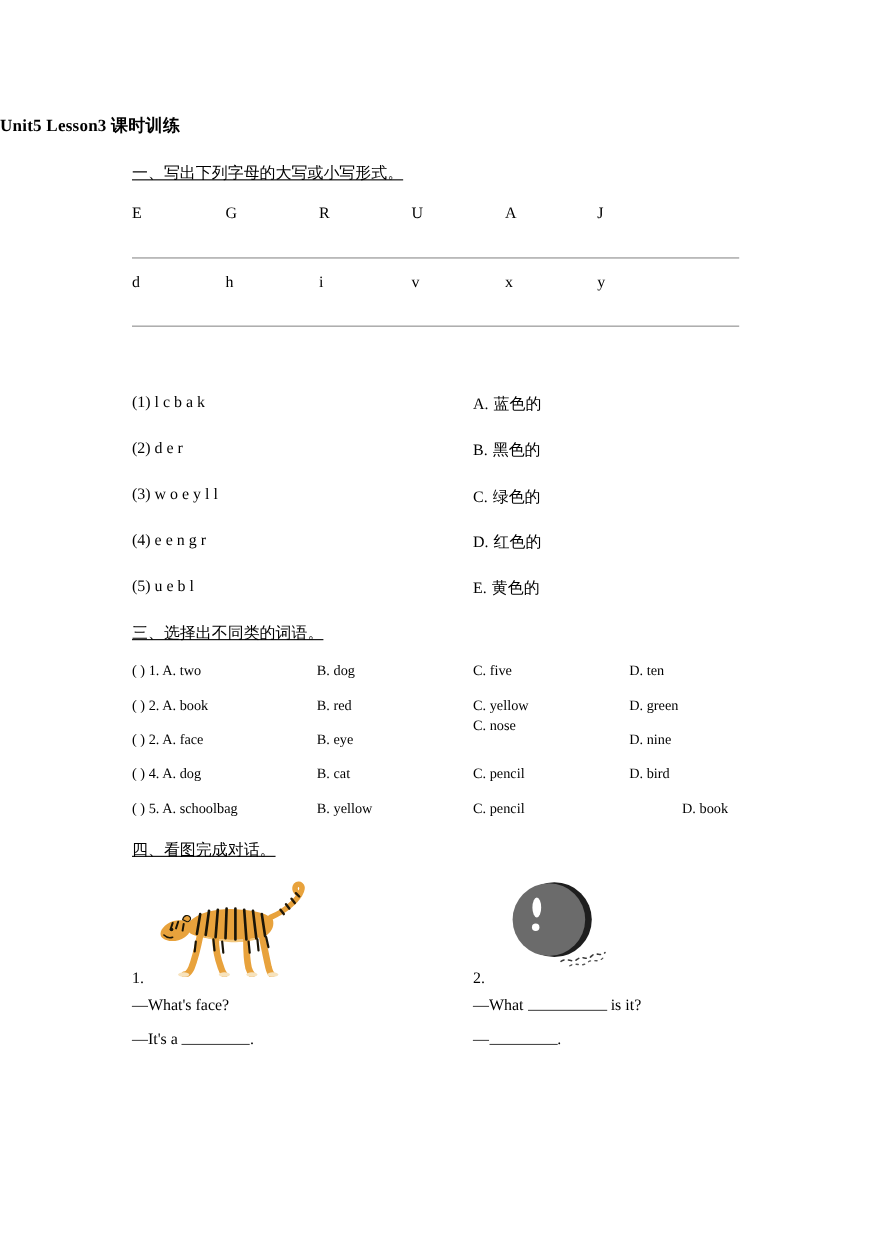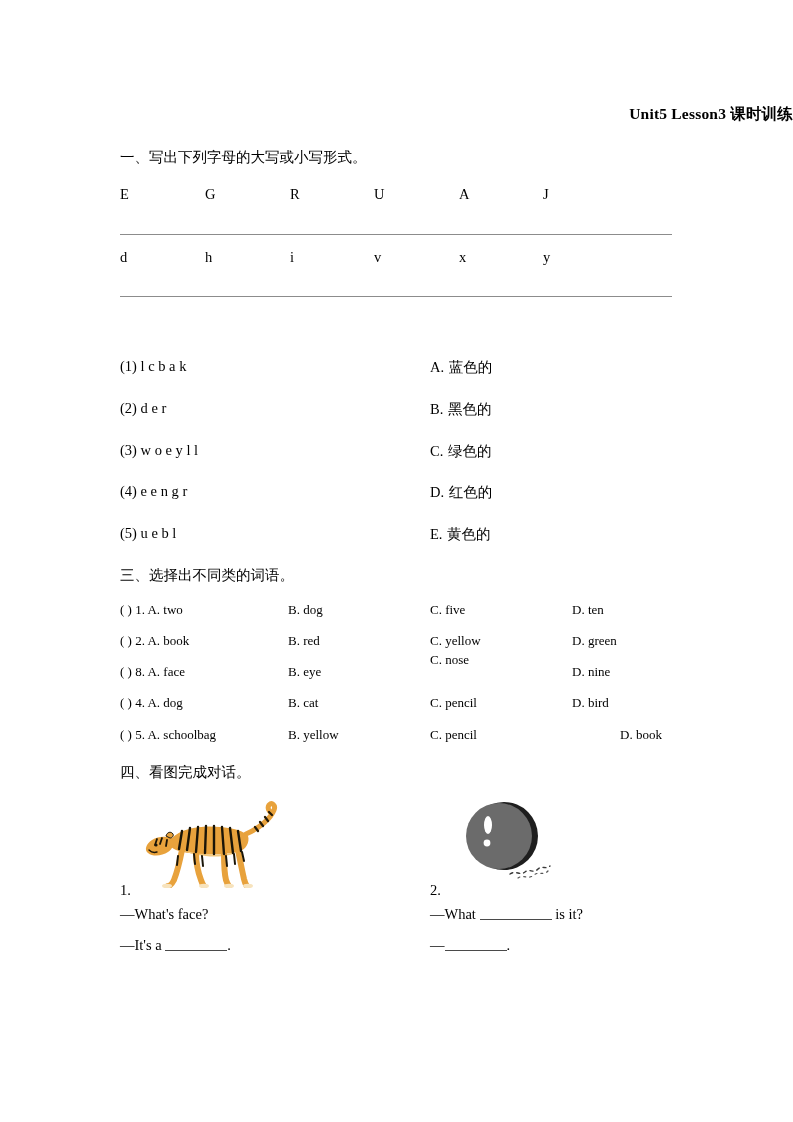--- a/index.html
+++ b/index.html
@@ -21,32 +21,33 @@
     width: 793px;
     height: 1122px;
   }
   .abs { position: absolute; }
 
   
   .doc-title {
     top: 104px;
     left: 0;
     width: 793px;
-    text-align: right;
+    text-align: left;
     font-size: 15.5px;
     font-weight: bold;
     letter-spacing: 0.2px;
   }
 
   
   .section-heading {
     left: 120px;
     font-size: 14.5px;
     font-family: "DejaVu Sans", "Liberation Sans", sans-serif;
     white-space: nowrap;
+    text-decoration: underline;
   }
 
   
   .letter-cell {
     font-size: 14.5px;
     width: 40px;
     text-align: left;
   }
   .rule {
     left: 120px;
@@ -152,21 +153,21 @@
   <div class="abs choice-row col-a" style="top:602px;">(  ) 1. A. two</div>
   <div class="abs choice-row col-b" style="top:602px;">B. dog</div>
   <div class="abs choice-row col-c" style="top:602px;">C. five</div>
   <div class="abs choice-row col-d" style="top:602px;">D. ten</div>
 
   <div class="abs choice-row col-a" style="top:633px;">(  ) 2. A. book</div>
   <div class="abs choice-row col-b" style="top:633px;">B. red</div>
   <div class="abs choice-row col-c" style="top:633px;">C. yellow</div>
   <div class="abs choice-row col-d" style="top:633px;">D. green</div>
 
-  <div class="abs choice-row col-a" style="top:664px;">(  ) 8. A. face</div>
+  <div class="abs choice-row col-a" style="top:664px;">(  ) 2. A. face</div>
   <div class="abs choice-row col-b" style="top:664px;">B. eye</div>
   <div class="abs choice-row col-c" style="top:652px;">C. nose</div>
   <div class="abs choice-row col-d" style="top:664px;">D. nine</div>
 
   <div class="abs choice-row col-a" style="top:695px;">(  ) 4. A. dog</div>
   <div class="abs choice-row col-b" style="top:695px;">B. cat</div>
   <div class="abs choice-row col-c" style="top:695px;">C. pencil</div>
   <div class="abs choice-row col-d" style="top:695px;">D. bird</div>
 
   <div class="abs choice-row col-a" style="top:727px;">(  ) 5. A. schoolbag</div>

